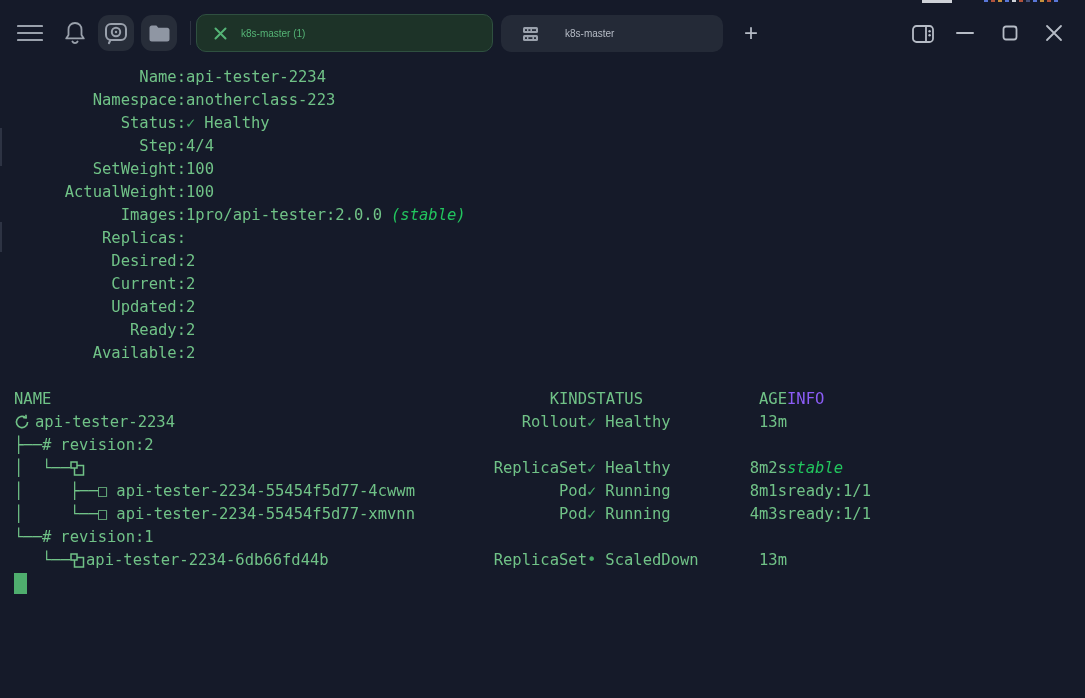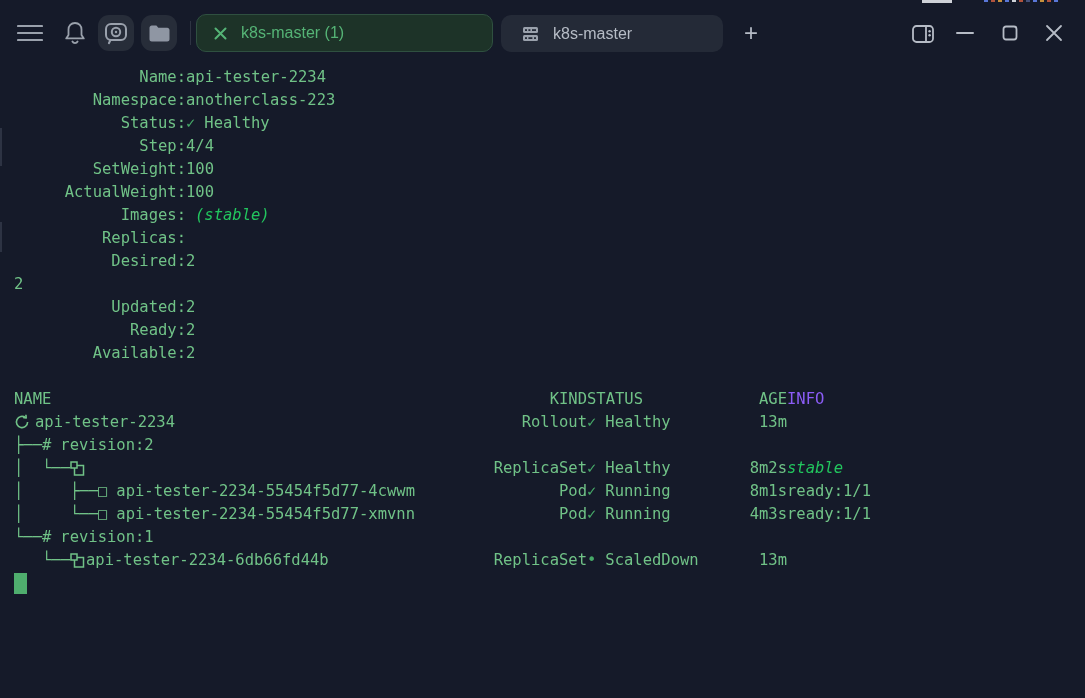--- a/index.html
+++ b/index.html
@@ -4,23 +4,23 @@
 <style>
   html,body{margin:0;padding:0;background:#0e121c;}
   .window{position:relative;width:1085px;height:698px;background:#151a29;overflow:hidden;
           font-family:"Liberation Sans", sans-serif;}
   
   .topbar{position:absolute;top:0;left:0;width:100%;height:66px;background:#151a29;}
   .tb{position:absolute;display:flex;align-items:center;justify-content:center;cursor:default;}
   .iconbtn{width:36px;height:36px;border-radius:11px;background:#272d39;}
   .divider{position:absolute;left:190px;top:21px;width:1px;height:24px;background:#2e3442;}
   .tab{position:absolute;top:14px;height:38px;border-radius:10px;display:flex;align-items:center;
-       padding:0 16px;box-sizing:border-box;font-size:16px;}
+       padding:0 16px;box-sizing:border-box;font-size:10px;}
   .tab-active{left:196px;width:297px;background:#1d3328;border:1px solid #2f5040;color:#55b476;gap:13px;}
-  .tab-inactive{left:501px;top:15px;width:222px;height:37px;background:#242a37;color:#b6bcc6;gap:14px;padding-left:21px;}
+  .tab-inactive{left:501px;top:15px;width:222px;height:37px;background:#242a37;color:#b6bcc6;gap:26px;padding-left:21px;}
   
   .term{position:absolute;left:14px;top:66px;right:0;bottom:0;
         font-family:"DejaVu Sans Mono", monospace;font-size:15.5px;line-height:23px;color:#70c287;text-align:right;}
   .line{height:23px;display:flex;white-space:pre;}
   .lbl{display:inline-block;width:172px;white-space:pre;}
   .check{color:#46a968;}
   .check:not(:empty){margin-right:9px;}
   .muted{color:#22c55e;font-style:italic;}
   .suffix:not(:empty){margin-left:9px;}
   .c-name{width:453px;display:flex;white-space:pre;}
@@ -146,24 +146,24 @@
   <div class="edge-mark" style="top:222px;height:30px;"></div>
 
   <div class="term">
 
     <div class="line"><span class="lbl">Name:</span><span class="check"></span><span>api-tester-2234</span><span class="suffix muted"></span></div>
     <div class="line"><span class="lbl">Namespace:</span><span class="check"></span><span>anotherclass-223</span><span class="suffix muted"></span></div>
     <div class="line"><span class="lbl">Status:</span><span class="check">✓</span><span>Healthy</span><span class="suffix muted"></span></div>
     <div class="line"><span class="lbl">  Step:</span><span class="check"></span><span>4/4</span><span class="suffix muted"></span></div>
     <div class="line"><span class="lbl">  SetWeight:</span><span class="check"></span><span>100</span><span class="suffix muted"></span></div>
     <div class="line"><span class="lbl">  ActualWeight:</span><span class="check"></span><span>100</span><span class="suffix muted"></span></div>
-    <div class="line"><span class="lbl">Images:</span><span class="check"></span><span class="suffix muted">(stable)</span></div>
+    <div class="line"><span class="lbl">Images:</span><span class="check"></span><span>1pro/api-tester:2.0.0</span><span class="suffix muted">(stable)</span></div>
     <div class="line"><span class="lbl">Replicas:</span><span class="check"></span><span></span><span class="suffix muted"></span></div>
     <div class="line"><span class="lbl">  Desired:</span><span class="check"></span><span>2</span><span class="suffix muted"></span></div>
-    <div class="line"><span class="check"></span><span>2</span><span class="suffix muted"></span></div>
+    <div class="line"><span class="lbl">  Current:</span><span class="check"></span><span>2</span><span class="suffix muted"></span></div>
     <div class="line"><span class="lbl">  Updated:</span><span class="check"></span><span>2</span><span class="suffix muted"></span></div>
     <div class="line"><span class="lbl">  Ready:</span><span class="check"></span><span>2</span><span class="suffix muted"></span></div>
     <div class="line"><span class="lbl">  Available:</span><span class="check"></span><span>2</span><span class="suffix muted"></span></div>
 
     <div class="line"></div>
 
     <div class="line hdr">
       <span class="c-name">NAME</span>
       <span class="c-kind">KIND</span>
       <span class="c-status">STATUS</span>

